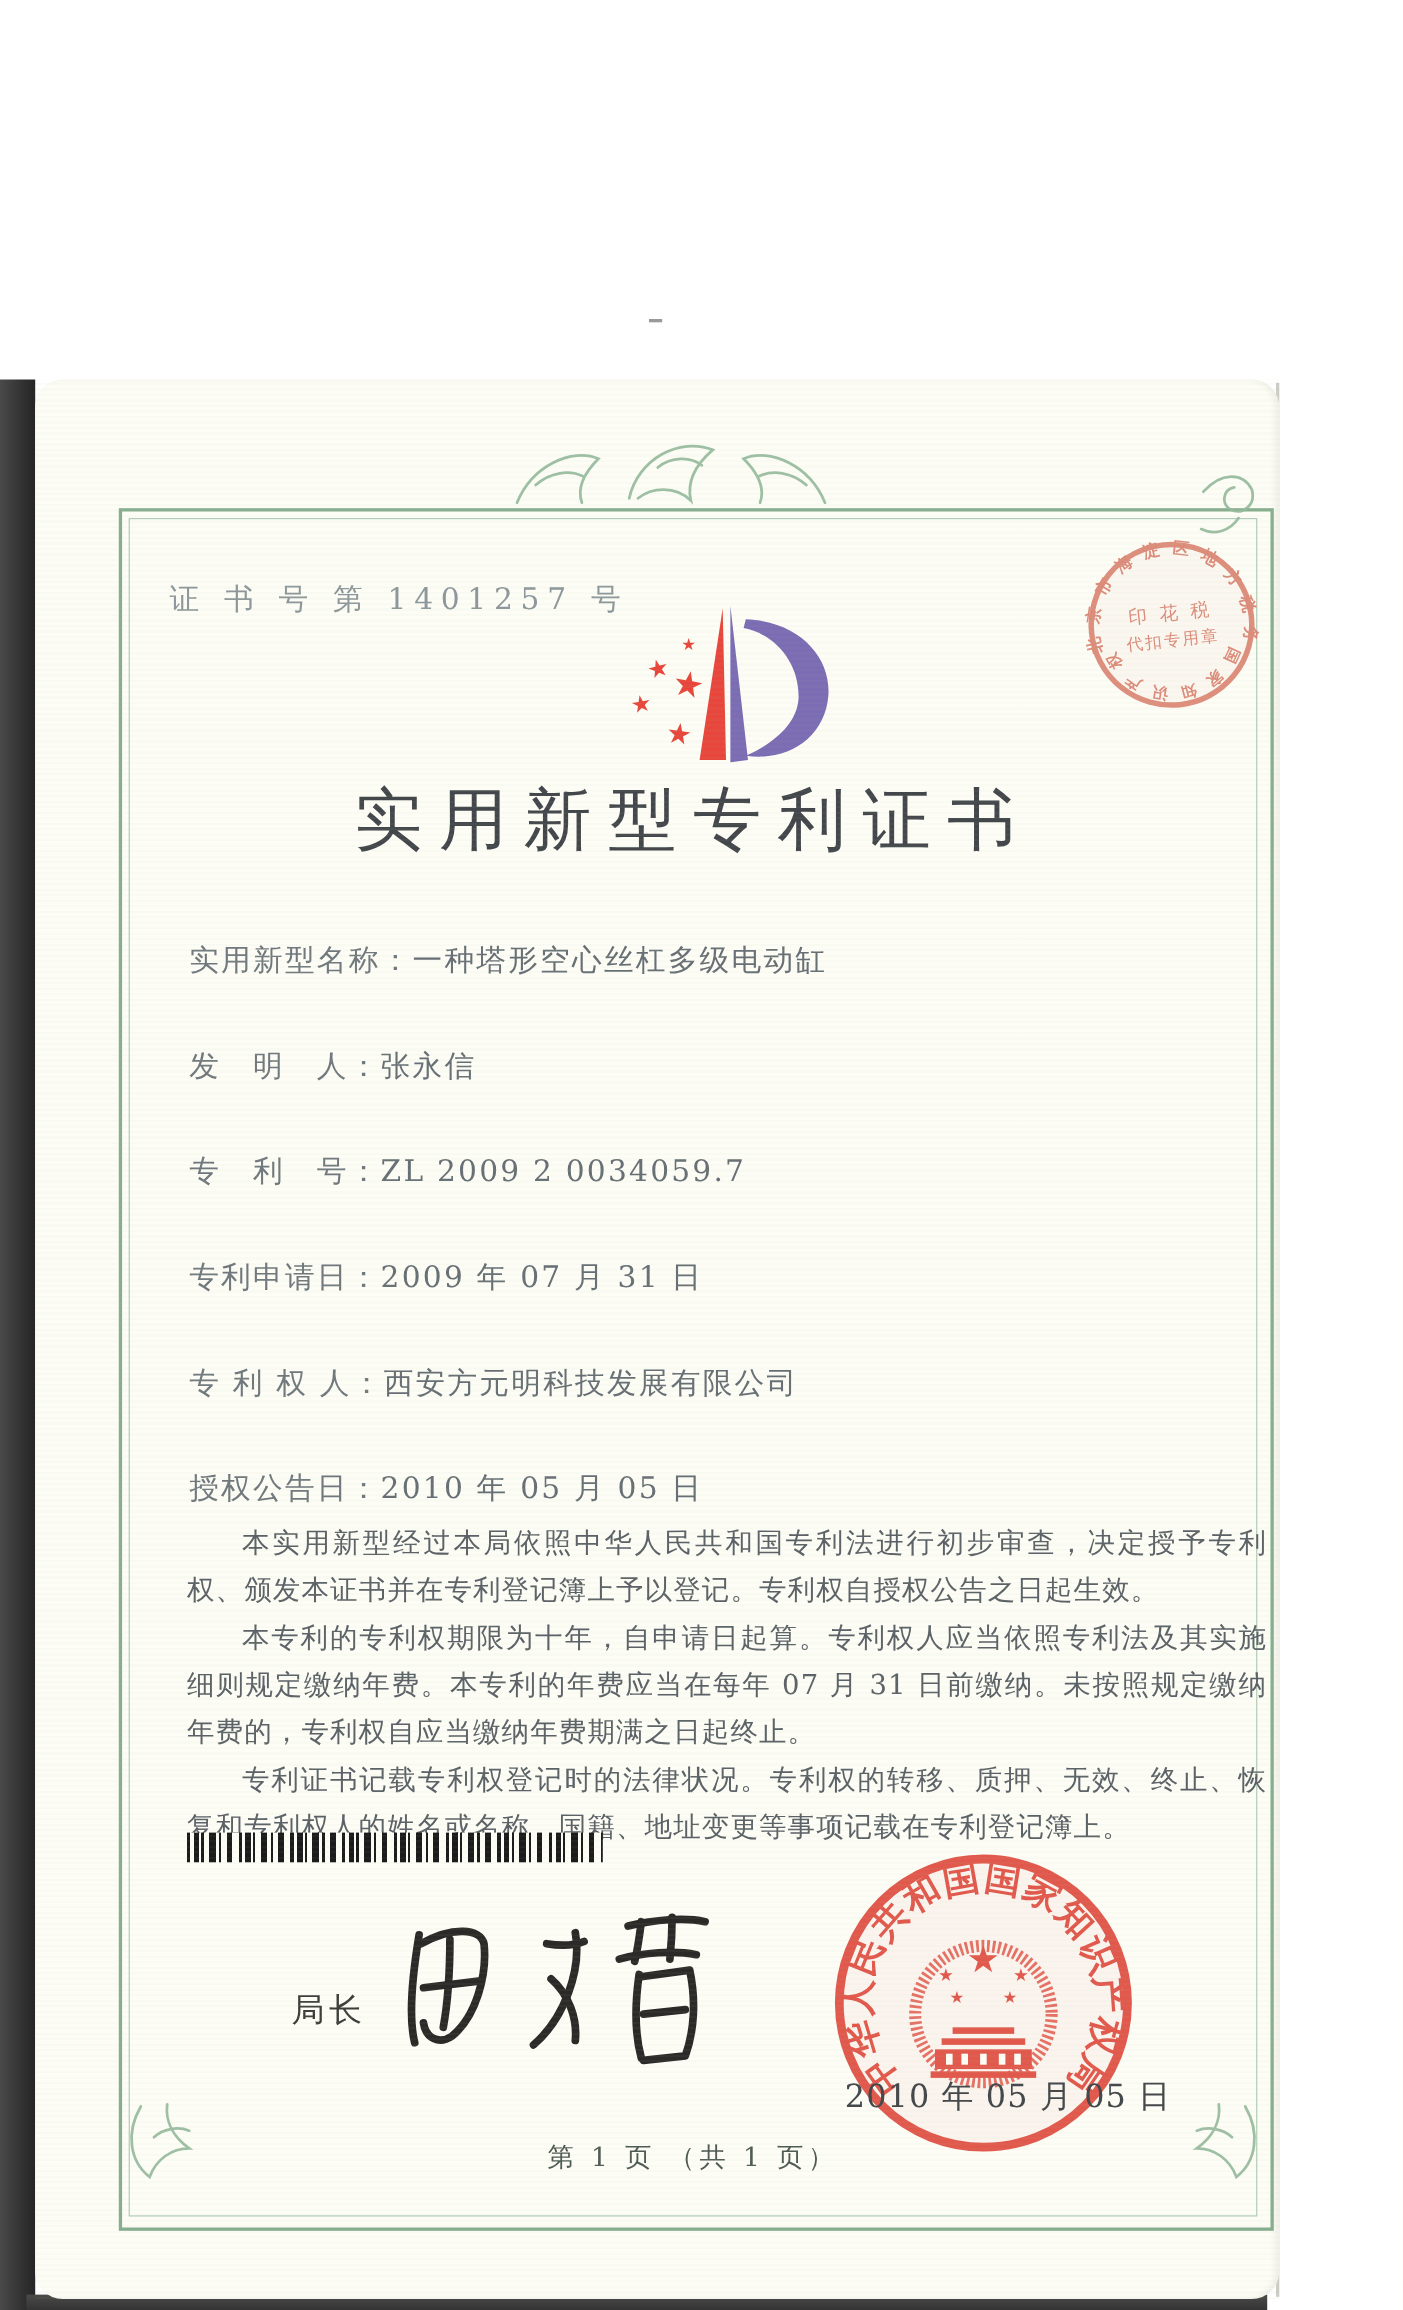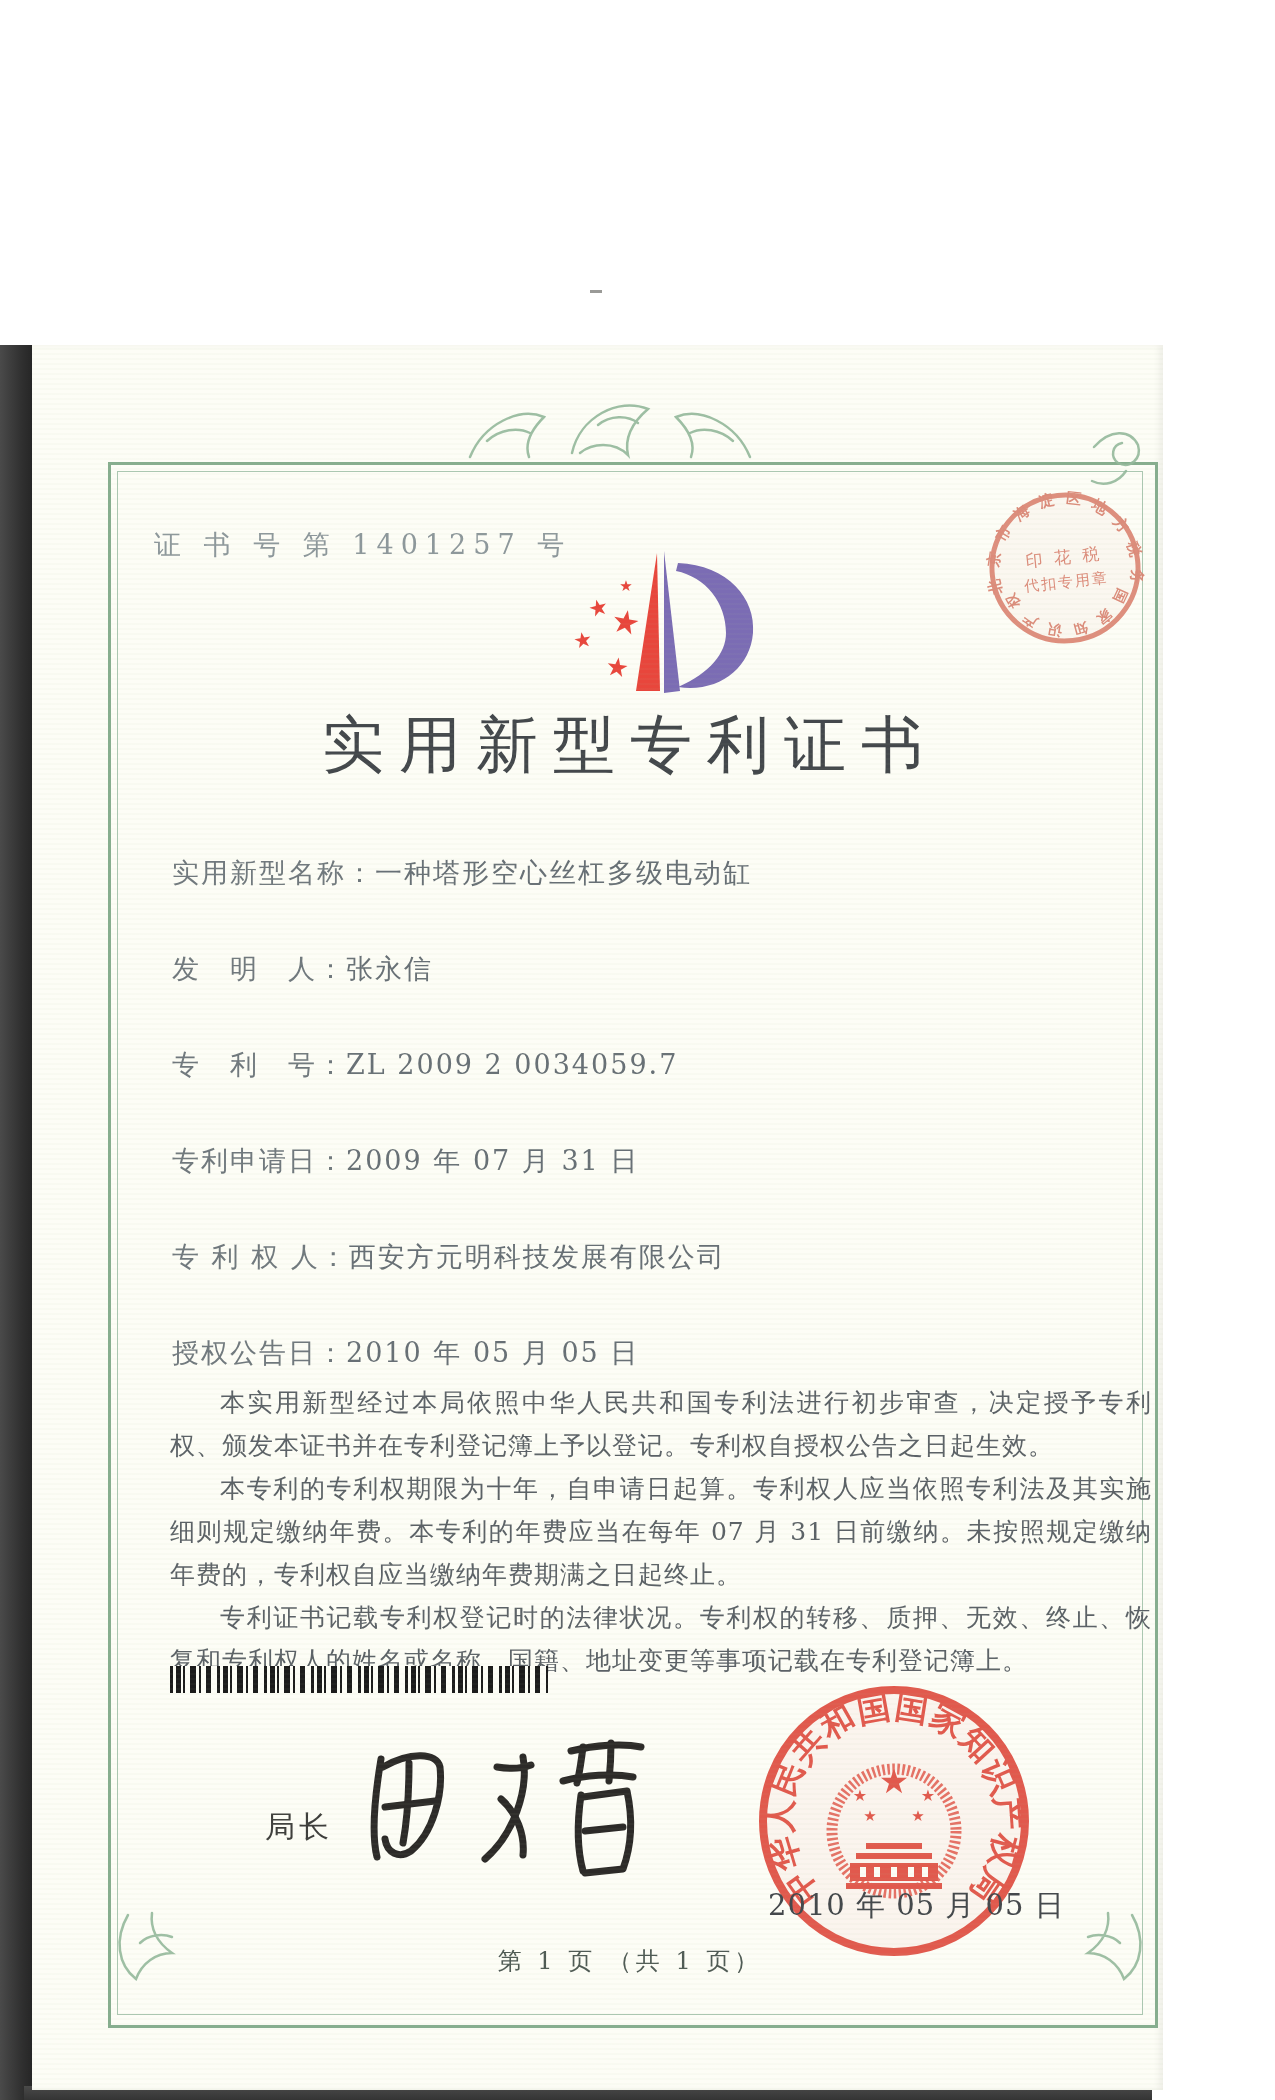--- a/index.html
+++ b/index.html
@@ -15,20 +15,21 @@
     position:absolute;left:24px;top:2086px;width:1128px;height:14px;
     background:linear-gradient(180deg,#4a4a49,#343434);
   }
   .scan-artifact{
     position:absolute;left:590px;top:290px;width:12px;height:3px;background:#9a9a97;
   }
   .paper{
     position:absolute;left:32px;top:345px;width:1131px;height:1745px;
     background:#fdfdf6;
     box-shadow:inset -4px 0 6px rgba(0,0,0,0.06);
+    border-radius:25px;
   }
   .paper::after{ 
     content:"";position:absolute;inset:0;pointer-events:none;
     background:repeating-linear-gradient(0deg,rgba(170,195,150,0.05) 0 2px,rgba(255,255,255,0) 2px 5px);
   }
   .paper-right-edge{
     position:absolute;left:1160px;top:348px;width:3px;height:1740px;background:#cccdc6;
   }
   .frame-outer{
     position:absolute;left:76px;top:117px;width:1044px;height:1560px;

